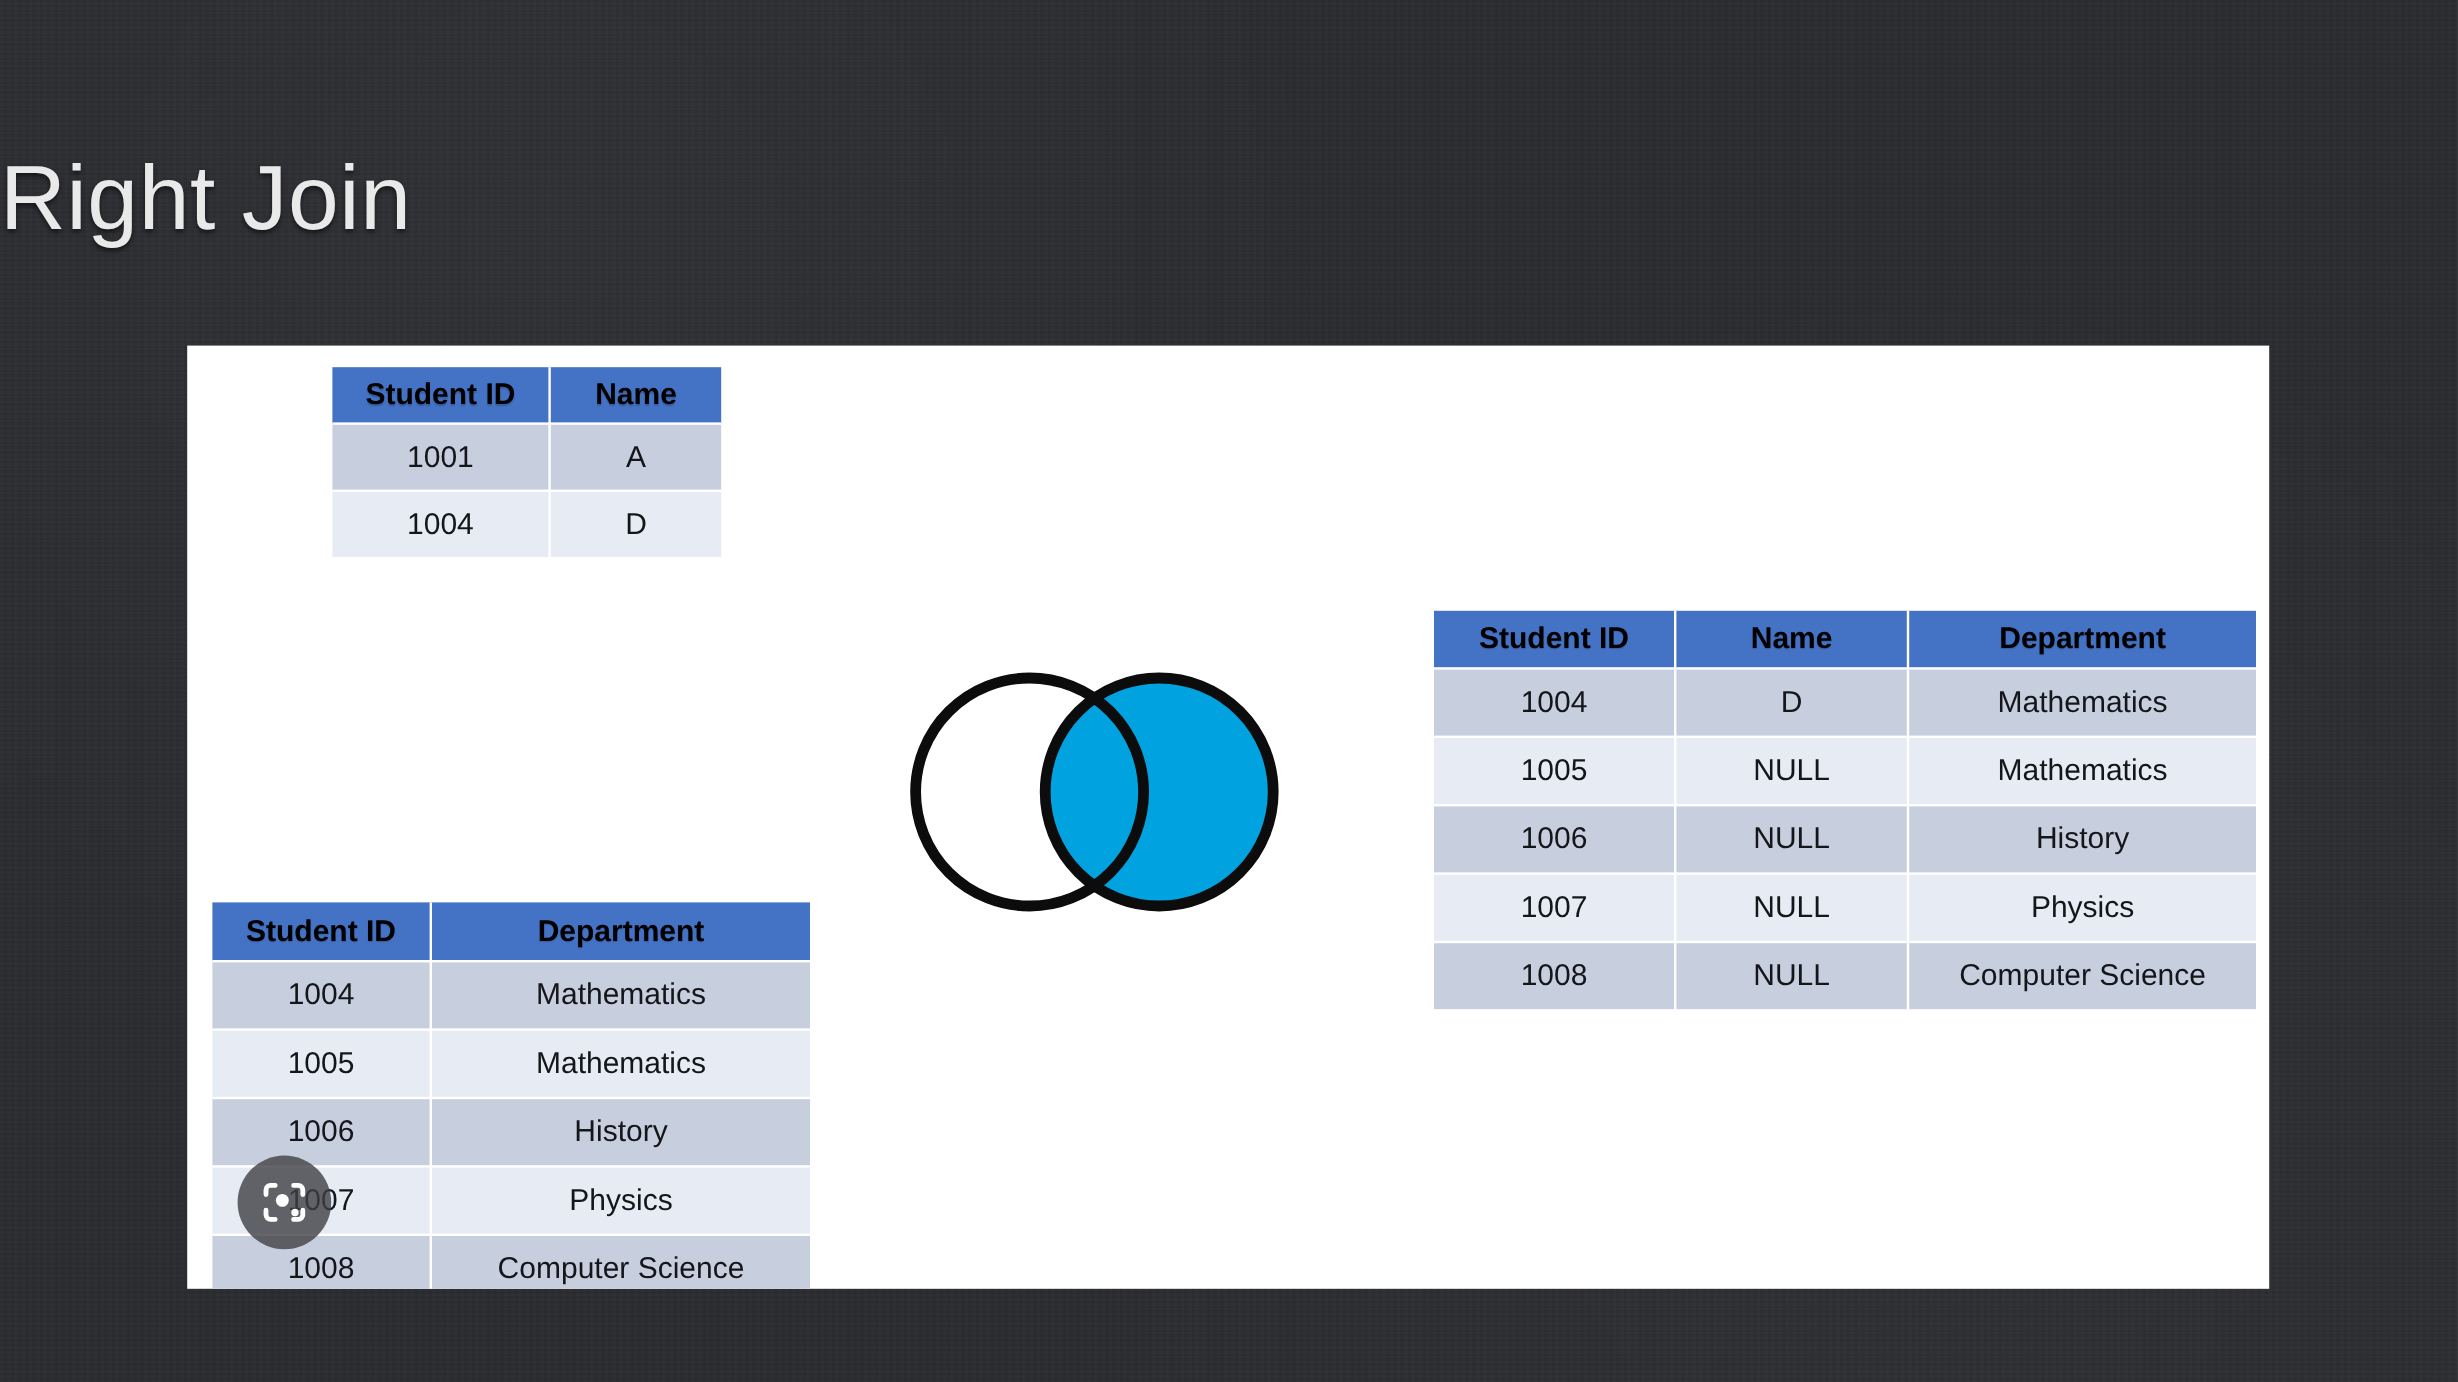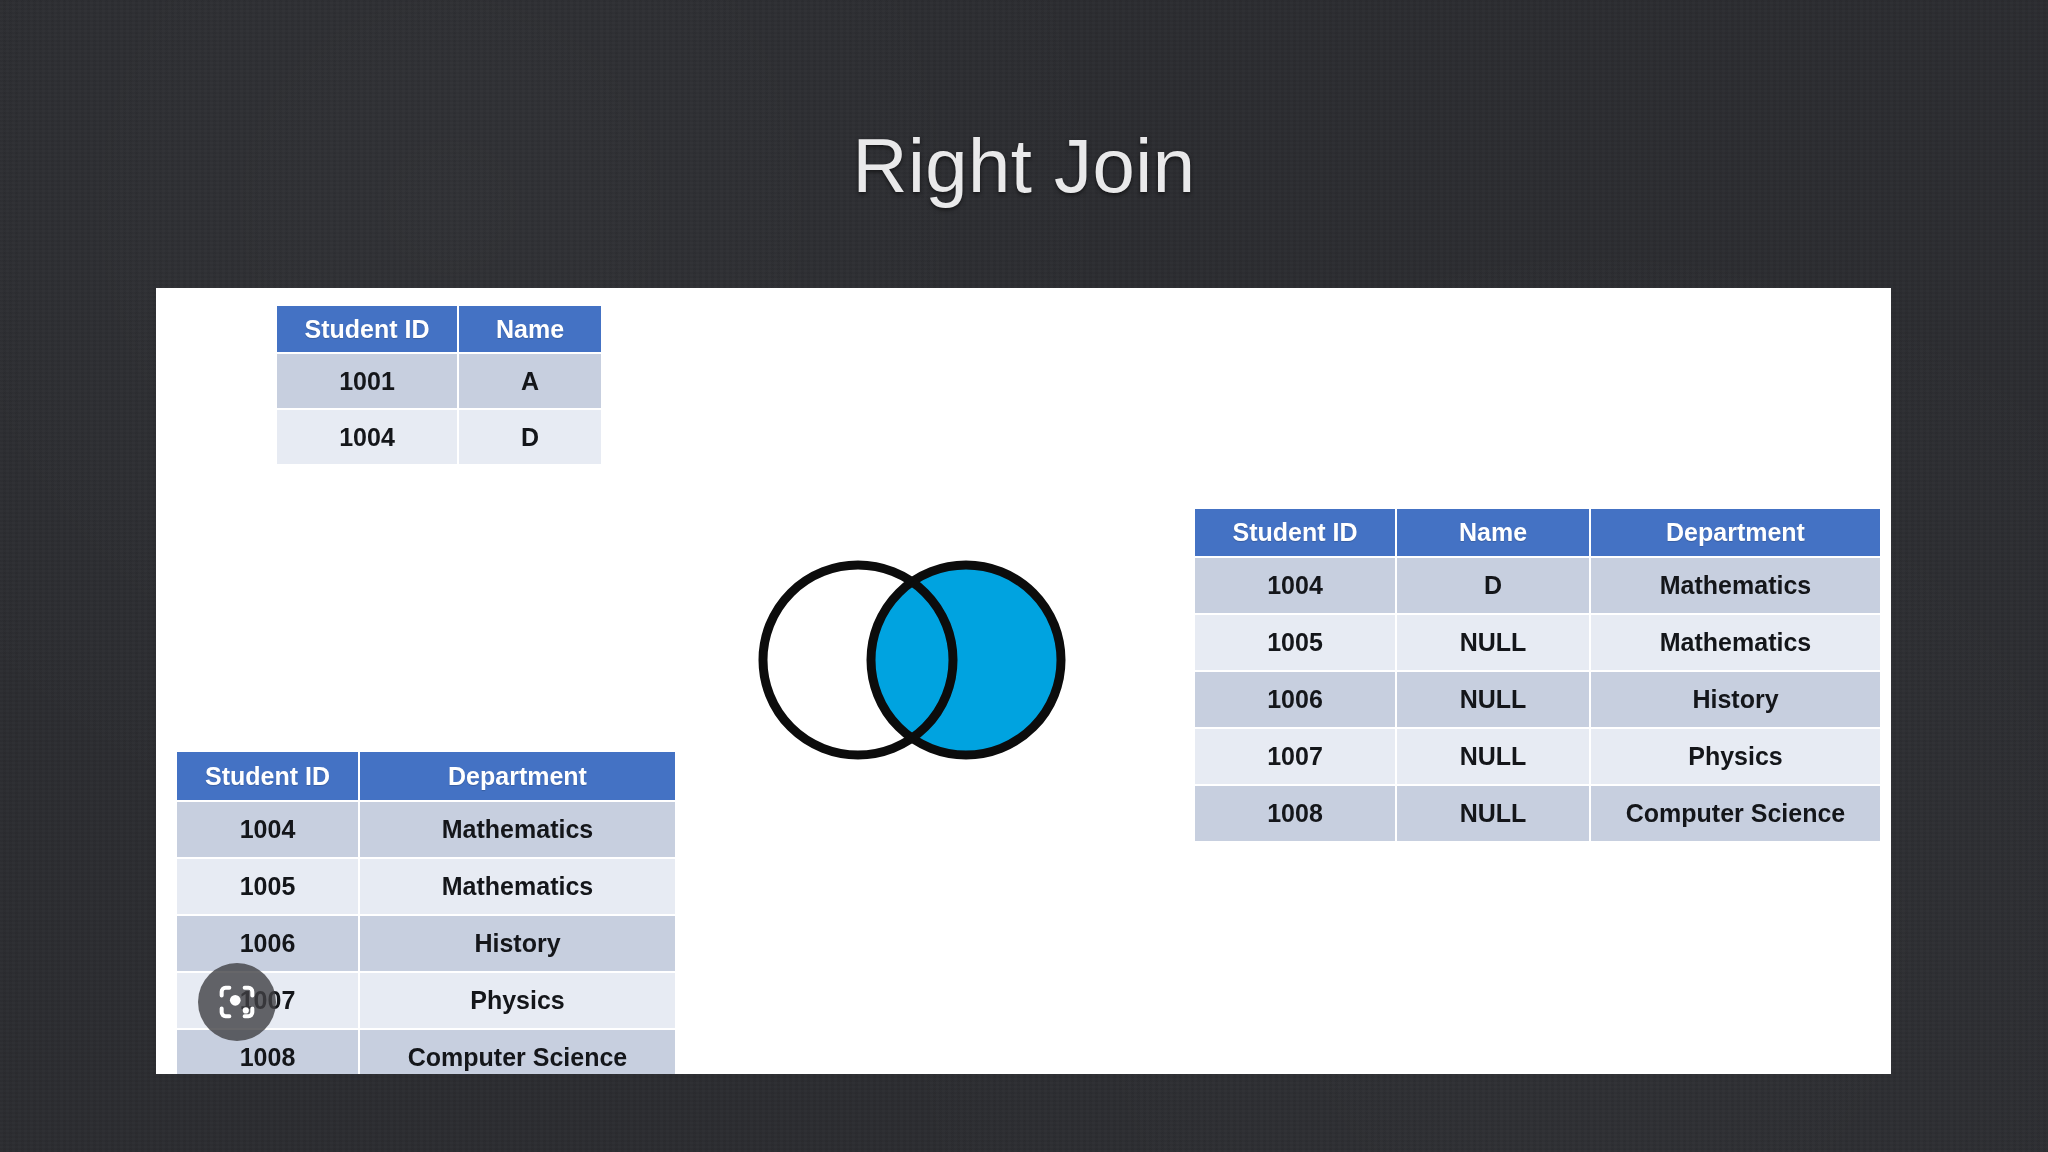--- a/index.html
+++ b/index.html
@@ -22,21 +22,20 @@
     font-family: "Liberation Sans", "DejaVu Sans", sans-serif;
     -webkit-font-smoothing: antialiased;
   }
 
   
   #slide-title {
     position: absolute;
     left: 0;
     top: 128px;
     width: 2048px;
-    text-align: center;
     color: #e9e9ea;
     font-size: 76px;
     font-weight: 400;
     letter-spacing: 0.5px;
     line-height: 1;
     text-shadow: 0 2px 4px rgba(0,0,0,0.55);
     white-space: nowrap;
   }
 
   
@@ -52,33 +51,33 @@
 
   
   .jtable {
     position: absolute;
     border-collapse: collapse;
     table-layout: fixed;
     font-family: "Liberation Sans", "DejaVu Sans", sans-serif;
   }
   .jtable th {
     background: #4472c4;
-    color: #ffffff;
+    color: #000000;
     font-weight: bold;
     text-align: center;
     border-right: 2px solid #ffffff;
     border-bottom: 2px solid #ffffff;
     white-space: nowrap;
     text-shadow: 0 1px 1px rgba(0,0,0,0.18);
   }
   .jtable th:last-child { border-right: none; }
   .jtable td {
     text-align: center;
     color: #14161a;
-    font-weight: bold;
+    font-weight: normal;
     border-right: 2px solid #ffffff;
     border-bottom: 2px solid #ffffff;
     white-space: nowrap;
   }
   .jtable td:last-child { border-right: none; }
   .jtable tbody tr:nth-child(odd)  td { background: #c7cfdf; }
   .jtable tbody tr:nth-child(even) td { background: #e7ebf3; }
 
   
   #table-students {

